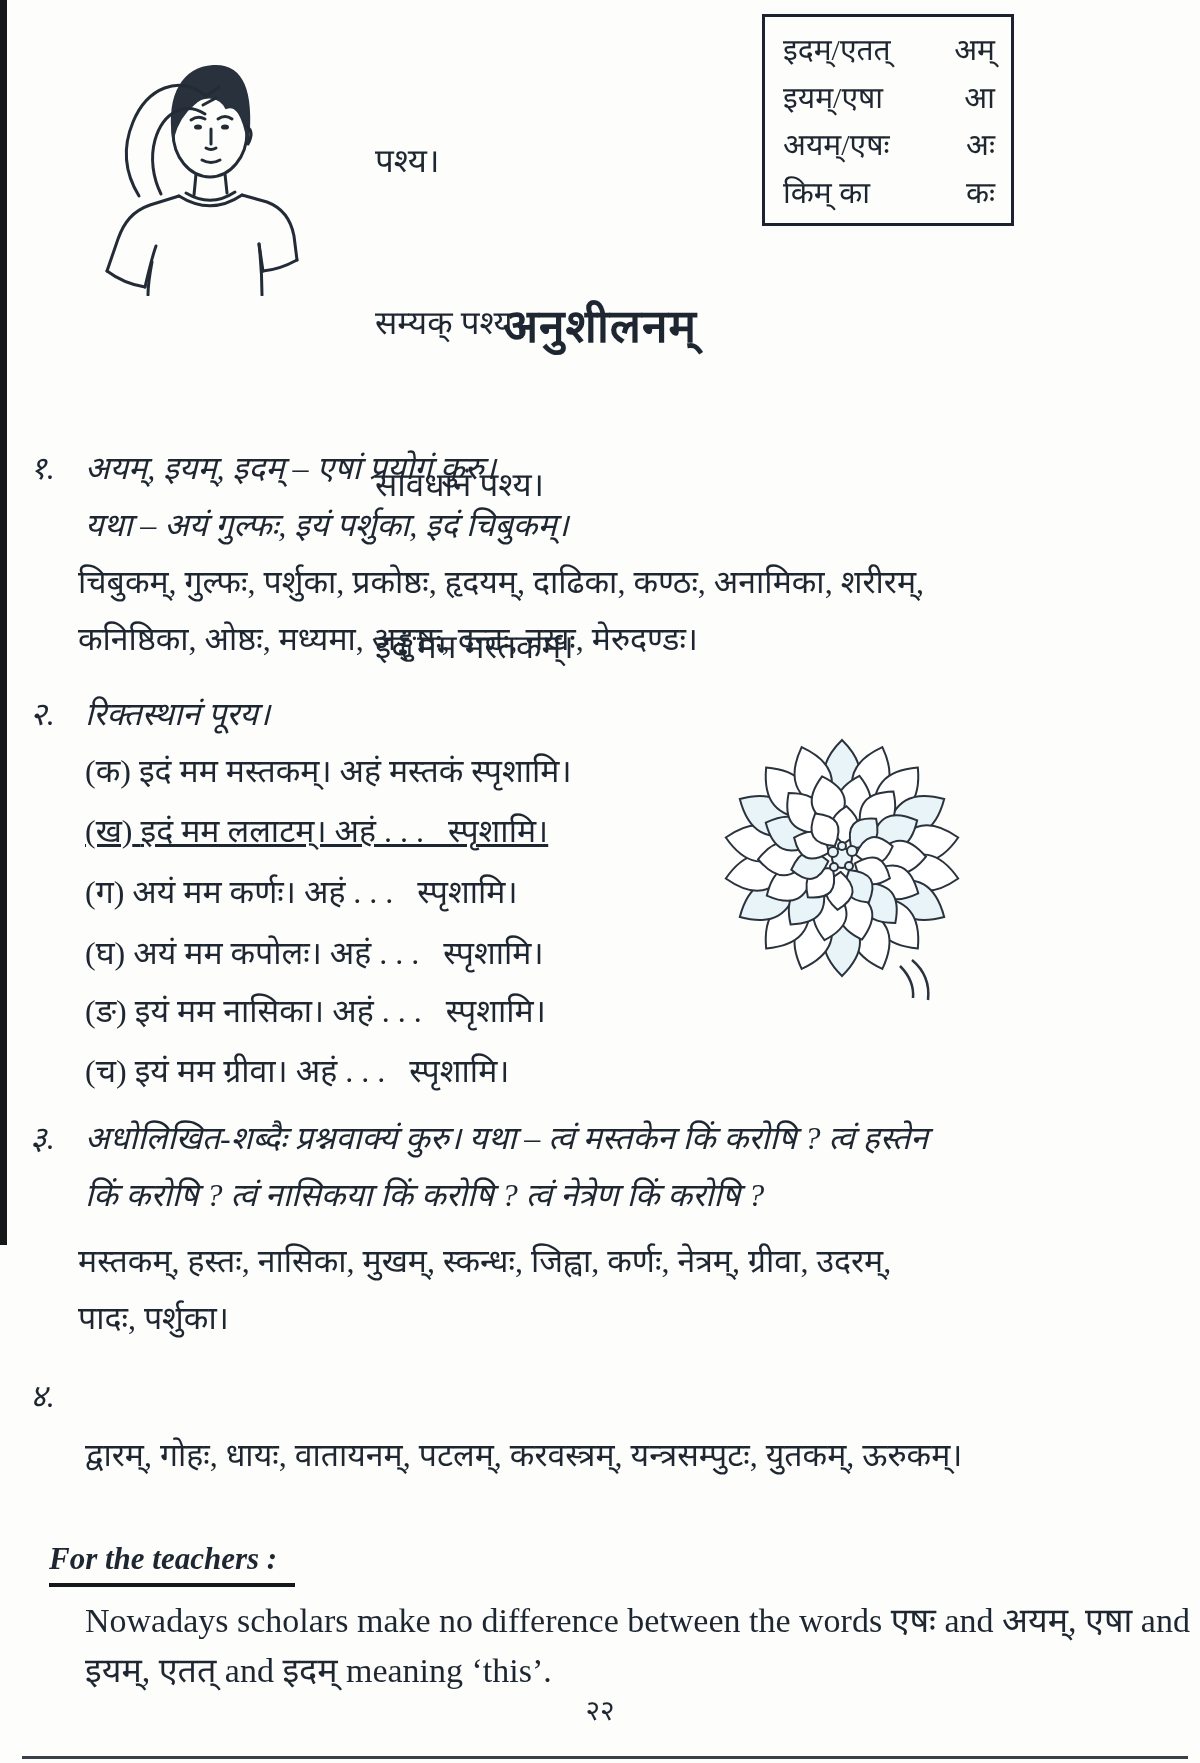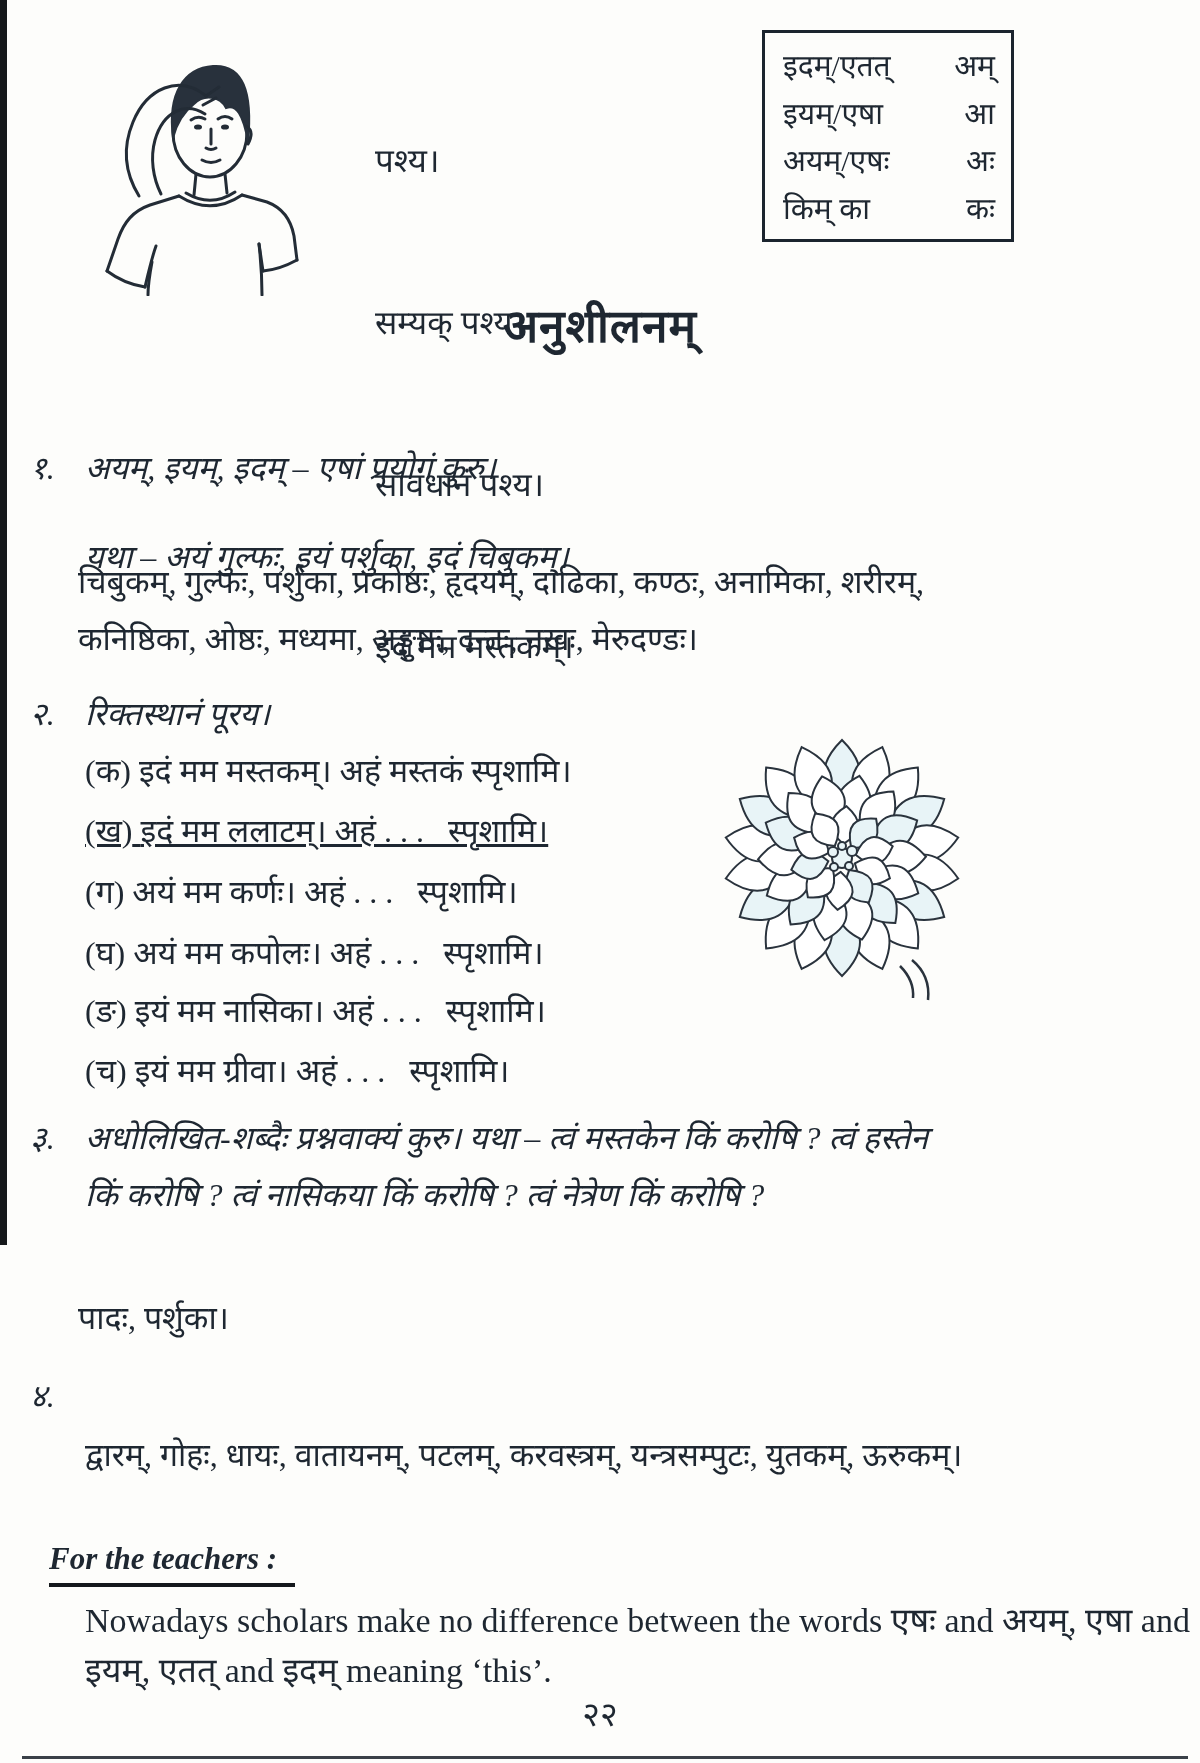--- a/index.html
+++ b/index.html
@@ -18,21 +18,21 @@
     box-sizing:border-box; width:252px; height:212px;
     border:3px solid #1b242e; padding:8px 16px 8px 18px;
     display:flex; flex-direction:column; justify-content:space-around;
   }
   .pronoun-row{display:flex; justify-content:space-between; font-size:30px;}
   .teachers-heading{
     font-size:31px; font-weight:bold; font-style:italic;
     border-bottom:4px solid #14181c; padding:0 18px 6px 0; display:inline-block;
   }
   .note{font-size:34px;}
-  .pagenum{font-size:34px; width:100%; text-align:center;}
+  .pagenum{font-size:28px; width:100%; text-align:center;}
   .scan-edge{position:absolute; left:0; top:0; width:7px; height:1245px; background:#15181b;}
   .scan-bottom{position:absolute; left:22px; top:1756px; width:1166px; height:3px; background:#3a4048;}
   svg .ln{fill:none; stroke:#232c36; stroke-width:3; stroke-linecap:round; stroke-linejoin:round;}
 </style>
 </head>
 <body>
 
 <div class="page">
 
   <div class="scan-edge"></div>
@@ -65,21 +65,21 @@
     </svg>
   </div>
 
   <div class="abs chant" style="left:355px; top:26px;">
     <div>पश्य।</div>
     <div>सम्यक् पश्य।</div>
     <div>सावधानं पश्य।</div>
     <div>इदं मम मस्तकम्।</div>
   </div>
 
-  <div class="abs pronoun-box" style="left:762px; top:30px;">
+  <div class="abs pronoun-box" style="left:762px; top:14px;">
     <div class="pronoun-row">
       <span>इदम्/एतत्</span>
       <span>अम्</span>
     </div>
     <div class="pronoun-row">
       <span>इयम्/एषा</span>
       <span>आ</span>
     </div>
     <div class="pronoun-row">
       <span>अयम्/एषः</span>
@@ -88,21 +88,21 @@
     <div class="pronoun-row">
       <span>किम् का</span>
       <span>कः</span>
     </div>
   </div>
 
   <div class="abs title" style="left:0; top:293px;">अनुशीलनम्</div>
 
   <div class="abs dz itl" style="left:30px; top:447px;">१.</div>
   <div class="abs dz itl" style="left:85px; top:447px;">अयम्, इयम्, इदम् – एषां प्रयोगं कुरु।</div>
-  <div class="abs dz itl" style="left:85px; top:504px;margin-top:32px;">यथा – अयं गुल्फः, इयं पर्शुका, इदं चिबुकम्।</div>
+  <div class="abs dz itl" style="left:85px; top:504px;">यथा – अयं गुल्फः, इयं पर्शुका, इदं चिबुकम्।</div>
   <div class="abs dz" style="left:78px; top:561px;">चिबुकम्, गुल्फः, पर्शुका, प्रकोष्ठः, हृदयम्, दाढिका, कण्ठः, अनामिका, शरीरम्,</div>
   <div class="abs dz" style="left:78px; top:618px;">कनिष्ठिका, ओष्ठः, मध्यमा, अङ्गुष्ठः, दन्तः, नखः, मेरुदण्डः।</div>
 
   <div class="abs dz itl" style="left:30px; top:693px;">२.</div>
   <div class="abs dz itl" style="left:85px; top:693px;">रिक्तस्थानं पूरय।</div>
 
   <div class="abs dz" style="left:85px; top:750px;"><span>(क)</span> <span>इदं मम मस्तकम्। अहं मस्तकं स्पृशामि।</span></div>
   <div class="abs dz" style="left:85px; top:810px;text-decoration:underline;"><span>(ख)</span> <span>इदं मम ललाटम्। अहं . . .   स्पृशामि।</span></div>
   <div class="abs dz" style="left:85px; top:871px;"><span>(ग)</span> <span>अयं मम कर्णः। अहं . . .   स्पृशामि।</span></div>
   <div class="abs dz" style="left:85px; top:932px;"><span>(घ)</span> <span>अयं मम कपोलः। अहं . . .   स्पृशामि।</span></div>
@@ -161,20 +161,21 @@
           <circle cx="-8" cy="9" r="4" fill="#e8f4f7" stroke="#2a333d" stroke-width="2"></circle>
           <circle cx="0" cy="-12" r="4" fill="#e8f4f7" stroke="#2a333d" stroke-width="2"></circle>
         </g>
         <path d="M250,252 C262,262 268,274 266,292 M238,258 C248,268 252,278 251,290" fill="none" stroke="#2a333d" stroke-width="2.5"></path>
       </svg>
   </div>
 
   <div class="abs dz itl" style="left:30px; top:1117px;">३.</div>
   <div class="abs dz itl" style="left:85px; top:1117px;">अधोलिखित-शब्दैः प्रश्नवाक्यं कुरु। यथा – त्वं मस्तकेन किं करोषि ? त्वं हस्तेन</div>
   <div class="abs dz itl" style="left:85px; top:1174px;">किं करोषि ? त्वं नासिकया किं करोषि ? त्वं नेत्रेण किं करोषि ?</div>
+  <div class="abs dz" style="left:78px; top:1240px;">मस्तकम्, हस्तः, नासिका, मुखम्, स्कन्धः, जिह्वा, कर्णः, नेत्रम्, ग्रीवा, उदरम्,</div>
   <div class="abs dz" style="left:78px; top:1297px;">पादः, पर्शुका।</div>
 
   <div class="abs dz itl" style="left:30px; top:1375px;">४.</div>
   <div class="abs dz" style="left:85px; top:1434px;">द्वारम्, गोहः, धायः, वातायनम्, पटलम्, करवस्त्रम्, यन्त्रसम्पुटः, युतकम्, ऊरुकम्।</div>
 
   <div class="abs" style="left:33px; top:1523px;">
     <span class="teachers-heading">For the teachers :</span>
   </div>
   <div class="abs note" style="left:85px; top:1596px;">Nowadays scholars make no difference between the words एषः and अयम्, एषा and</div>
   <div class="abs note" style="left:85px; top:1646px;">इयम्, एतत् and इदम् meaning ‘this’.</div>

